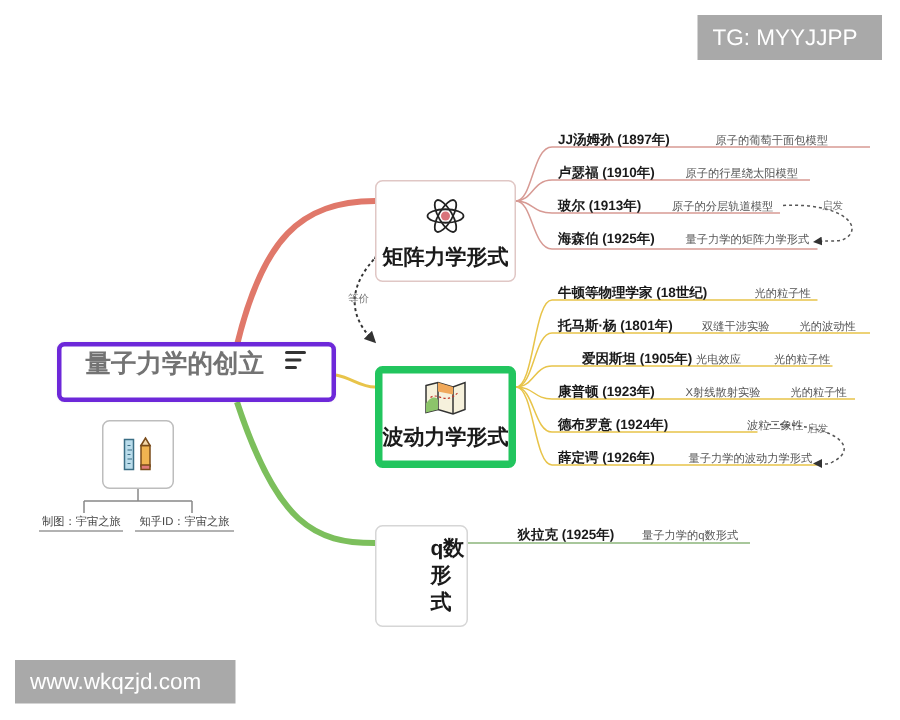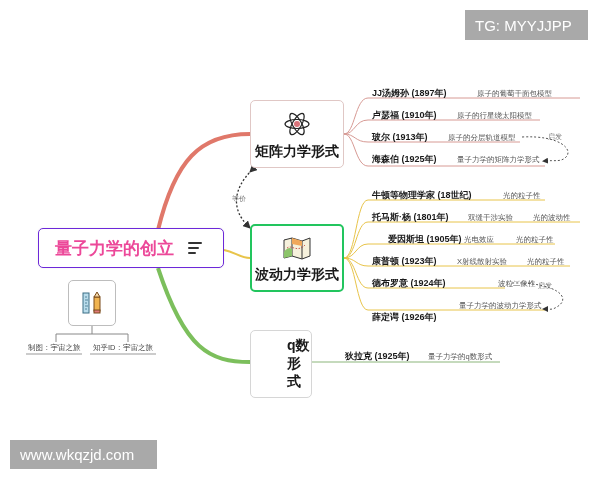--- a/index.html
+++ b/index.html
@@ -1,26 +1,26 @@
 <!DOCTYPE html>
 <html><head>
 <meta charset="utf-8">
 <style>
   html, body { margin:0; padding:0; }
   body { width:600px; height:480px; background:#ffffff; position:relative; overflow:hidden; font-family:"Liberation Sans", "DejaVu Sans", sans-serif; }
   .abs { position:absolute; }
   svg.lines { position:absolute; left:0; top:0; width:600px; height:480px; }
-  .root { left:38px; top:228px; width:186px; height:40px; border:1px solid #6d28d9; border-radius:5px; background:#fff; box-sizing:border-box; display:flex; align-items:center; padding-left:16px; font-weight:bold; font-size:17px; color:#ec4899; box-shadow:0 0 2px rgba(0,0,0,0.08); }
+  .root { left:38px; top:228px; width:186px; height:40px; border:3px solid #6d28d9; border-radius:5px; background:#fff; box-sizing:border-box; display:flex; padding-left:16px; font-weight:bold; font-size:17px; color:#737373; box-shadow:0 0 2px rgba(0,0,0,0.08); }
   .root .menu { margin-left:14px; width:14px; }
   .root .menu span { display:block; height:2px; background:#333; margin:3px 0; border-radius:1px; }
   .root .menu span:nth-child(2){ width:11px; }
   .root .menu span:nth-child(3){ width:8px; }
-  .branch { box-sizing:border-box; border-radius:5px; background:#fff; display:flex; flex-direction:column; align-items:center; justify-content:flex-end; font-weight:bold; font-size:14px; color:#1a1a1a; padding-bottom:6px; }
+  .branch { box-sizing:border-box; border-radius:5px; background:#fff; display:flex; flex-direction:column; align-items:center; justify-content:flex-end; font-weight:bold; font-size:14px; color:#1a1a1a; padding-bottom:6px;margin-top:20px; }
   .b-matrix { left:250px; top:100px; width:94px; height:68px; border:1px solid #e0c7c5; }
-  .b-wave { left:250px; top:224px; width:94px; height:68px; border:2px solid #22c55e; }
+  .b-wave { left:250px; top:224px; width:94px; height:68px; border:5px solid #22c55e; }
   .b-q { left:250px; top:330px; width:62px; height:68px; border:1px solid #d6d6d6;padding-left:36px; }
   .branch .icon { margin-bottom:6px; }
   .leaf { font-size:9px; font-weight:bold; color:#1a1a1a; white-space:nowrap; }
   .note { font-size:7.5px; color:#555; white-space:nowrap; }
   .small { font-size:7px; color:#777; white-space:nowrap; }
   .tool-box { left:68px; top:280px; width:48px; height:46px; border:1px solid #bdbdbd; border-radius:5px; background:#fff; box-sizing:border-box; display:flex; align-items:center; justify-content:center; }
   .credit { font-size:7.5px; color:#444; white-space:nowrap; }
   .wm { background:#a9a9a9; color:#ffffff; font-size:15px; padding:0 10px; box-sizing:border-box; display:flex; align-items:center; }
   .wm-tg { left:465px; top:10px; width:123px; height:30px; }
   .wm-web { left:10px; top:440px; width:147px; height:29px; }
@@ -139,20 +139,20 @@
 <div class="abs note" style="left:533px;top:213px;">光的波动性</div>
 <div class="abs leaf" style="left:388px;top:233px;text-align:center;">爱因斯坦 (1905年)</div>
 <div class="abs note" style="left:464px;top:235px;">光电效应</div>
 <div class="abs note" style="left:516px;top:235px;">光的粒子性</div>
 <div class="abs leaf" style="left:372px;top:255px;">康普顿 (1923年)</div>
 <div class="abs note" style="left:457px;top:257px;">X射线散射实验</div>
 <div class="abs note" style="left:527px;top:257px;">光的粒子性</div>
 <div class="abs leaf" style="left:372px;top:277px;">德布罗意 (1924年)</div>
 <div class="abs note" style="left:466px;top:279px;margin-left:32px;">波粒二象性</div>
 <div class="abs small" style="left:538px;top:281px;">启发</div>
-<div class="abs leaf" style="left:372px;top:299px;margin-top:12px;">薛定谔 (1926年)</div>
+<div class="abs leaf" style="left:372px;top:299px;">薛定谔 (1926年)</div>
 <div class="abs note" style="left:459px;top:301px;">量子力学的波动力学形式</div>
 
 <div class="abs leaf" style="left:345px;top:350px;">狄拉克 (1925年)</div>
 <div class="abs note" style="left:428px;top:352px;">量子力学的q数形式</div>
 
 <div class="abs wm wm-tg">TG: MYYJJPP</div>
 <div class="abs wm wm-web">www.wkqzjd.com</div>
 
 </body></html>

